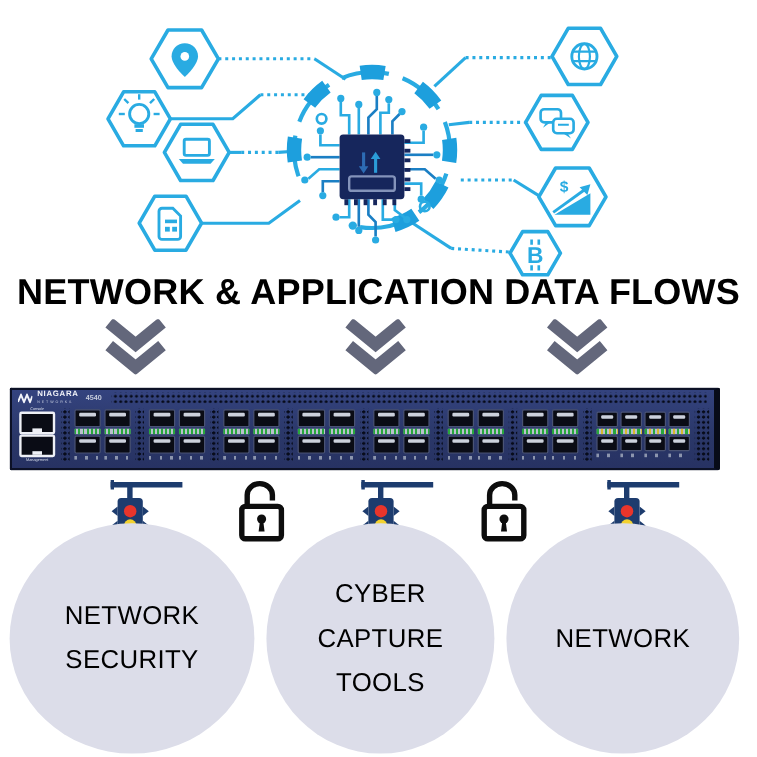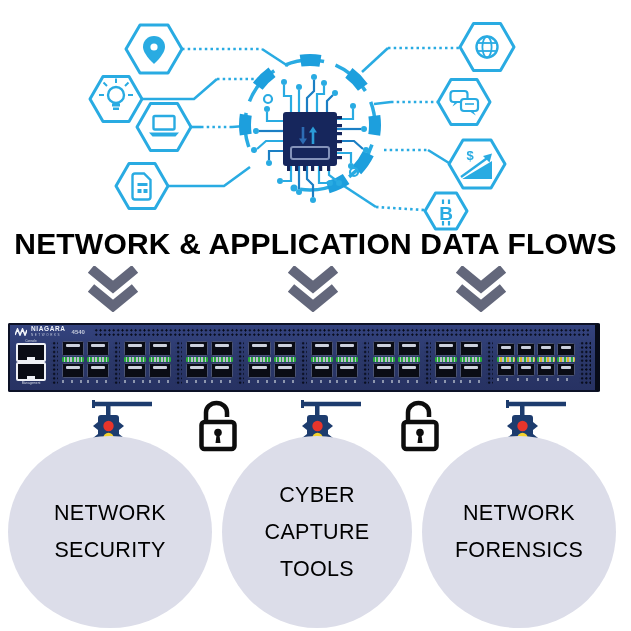--- a/index.html
+++ b/index.html
@@ -545,17 +545,16 @@
   <div class="circle abs" style="left:222px;width:190px">
     <div class="circle-text">
       <span>CYBER</span>
       <span>CAPTURE</span>
       <span>TOOLS</span>
     </div>
   </div>
   <div class="circle abs" style="left:422px;width:194px">
     <div class="circle-text">
       <span>NETWORK</span>
-      <span>FORENSICS</span>
     </div>
   </div>
 
 </div>
 
 </body></html>

